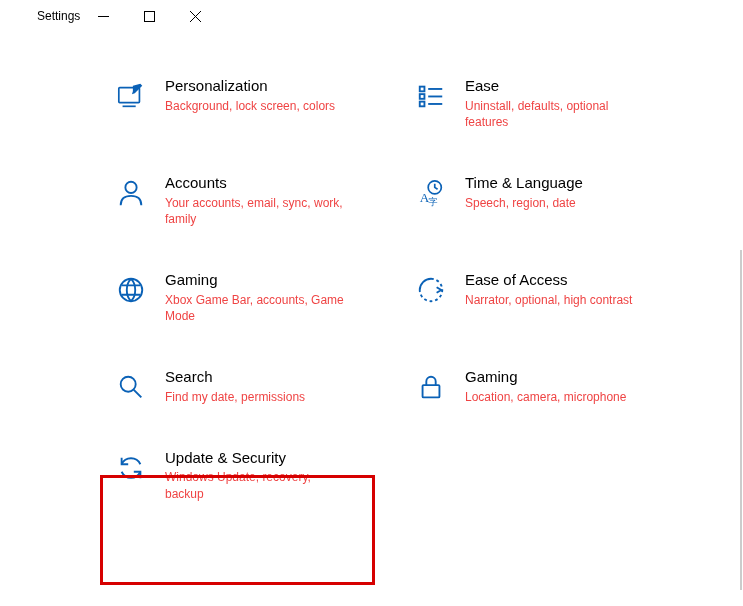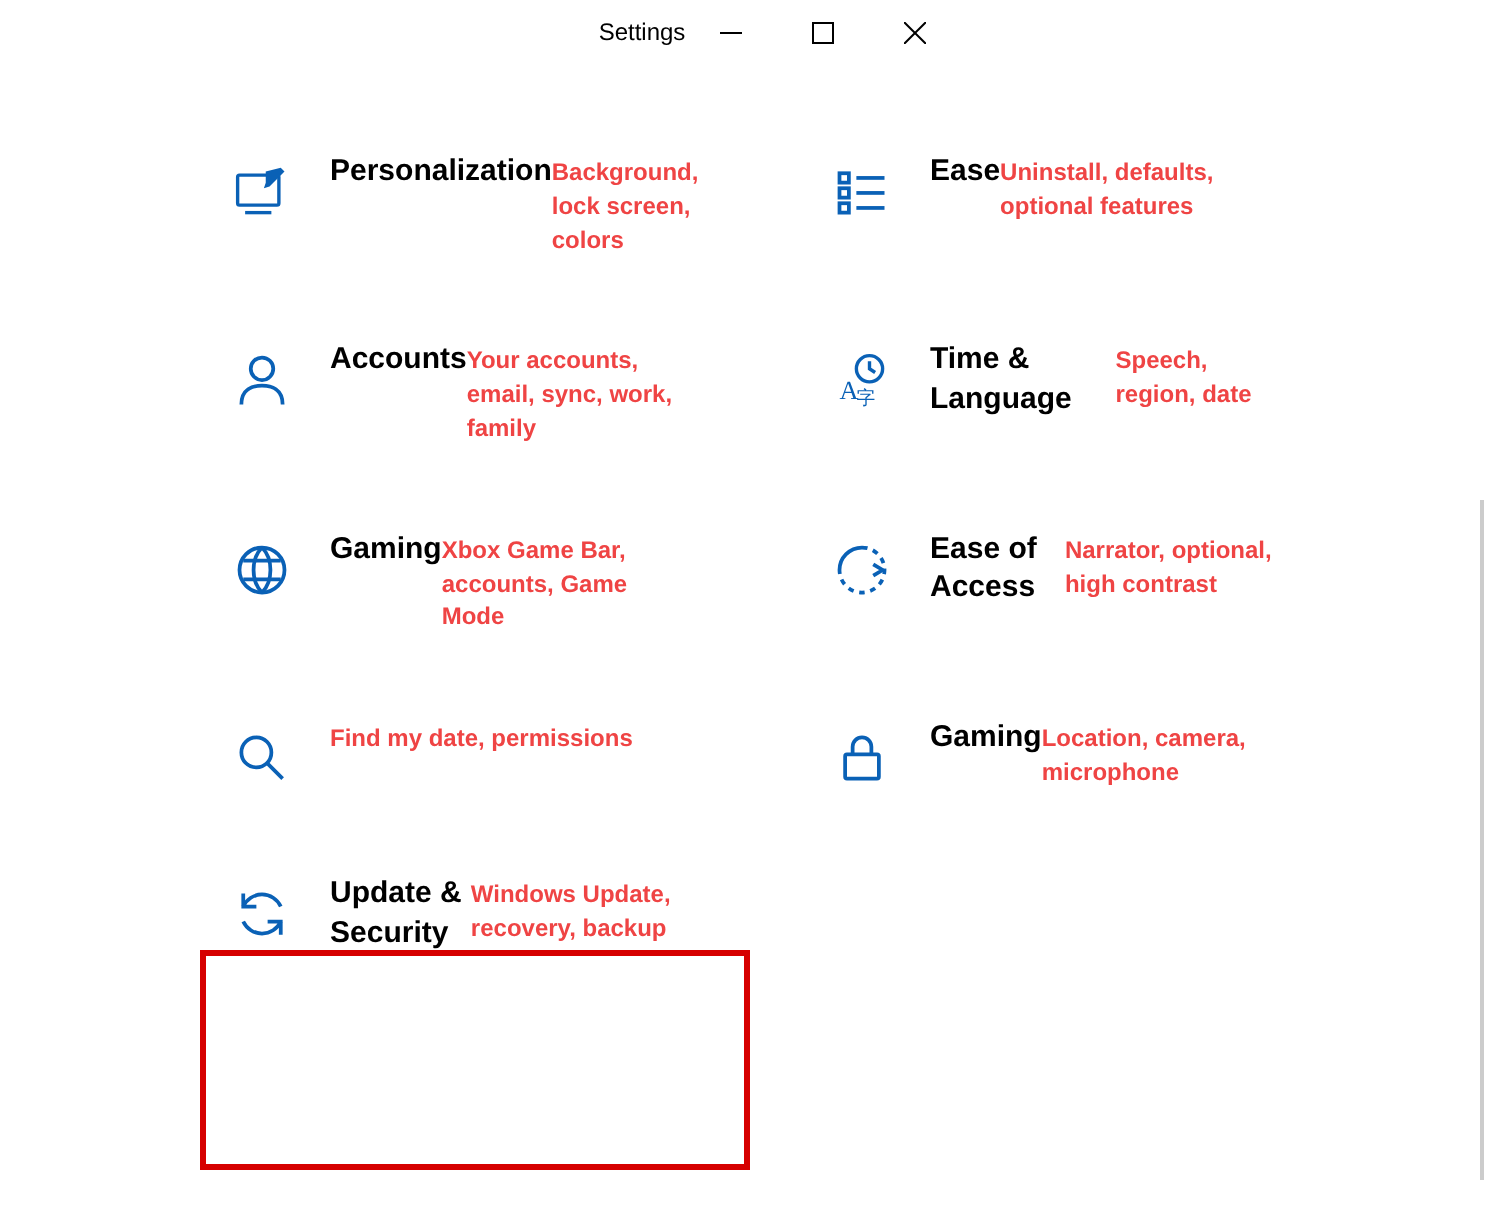--- a/index.html
+++ b/index.html
@@ -8,21 +8,21 @@
       background: #fff;
       width: 743px;
       height: 606px;
       overflow: hidden;
       position: relative;
     }
     .titlebar {
       height: 32px;
       display: flex;
       align-items: center;
-      justify-content: center;
+      justify-content: flex-start;
       padding-left: 10px;
       margin-left: 27px;
     }
     .titlebar-title {
       font-size: 12px;
       color: #000;
     }
     .titlebar-controls {
       display: flex;
       height: 100%;
@@ -63,23 +63,22 @@
       height: 32px;
       flex-shrink: 0;
       display: flex;
       align-items: center;
       justify-content: center;
       margin-top: 4px;
     }
     .item-icon svg { width: 30px; height: 30px; }
     .item-text {
       display: flex;
-      flex-direction: row;
+      flex-direction: column;
       max-width: 180px;
-      font-weight: bold;
     }
     .item-title {
       font-size: 15px;
       color: #000;
       line-height: 1.3;
     }
     .item-desc {
       font-size: 12px;
       color: #ef4444;
       line-height: 1.4;
@@ -219,20 +218,21 @@
     </div>
 
     <div class="item">
       <div class="item-icon">
         <svg viewBox="0 0 32 32" fill="none" stroke="#0a61b6" stroke-width="2">
           <circle cx="13" cy="13" r="8"></circle>
           <line x1="19" y1="19" x2="27" y2="27"></line>
         </svg>
       </div>
       <div class="item-text">
+        <span class="item-title">Search</span>
         <span class="item-desc">Find my date, permissions</span>
       </div>
     </div>
 
     <div class="item">
       <div class="item-icon">
         <svg viewBox="0 0 32 32" fill="none" stroke="#0a61b6" stroke-width="2">
           <rect x="7" y="14" width="18" height="13" rx="1"></rect>
           <path d="M11 14 V10 a5 5 0 0 1 10 0 V14"></path>
         </svg>

